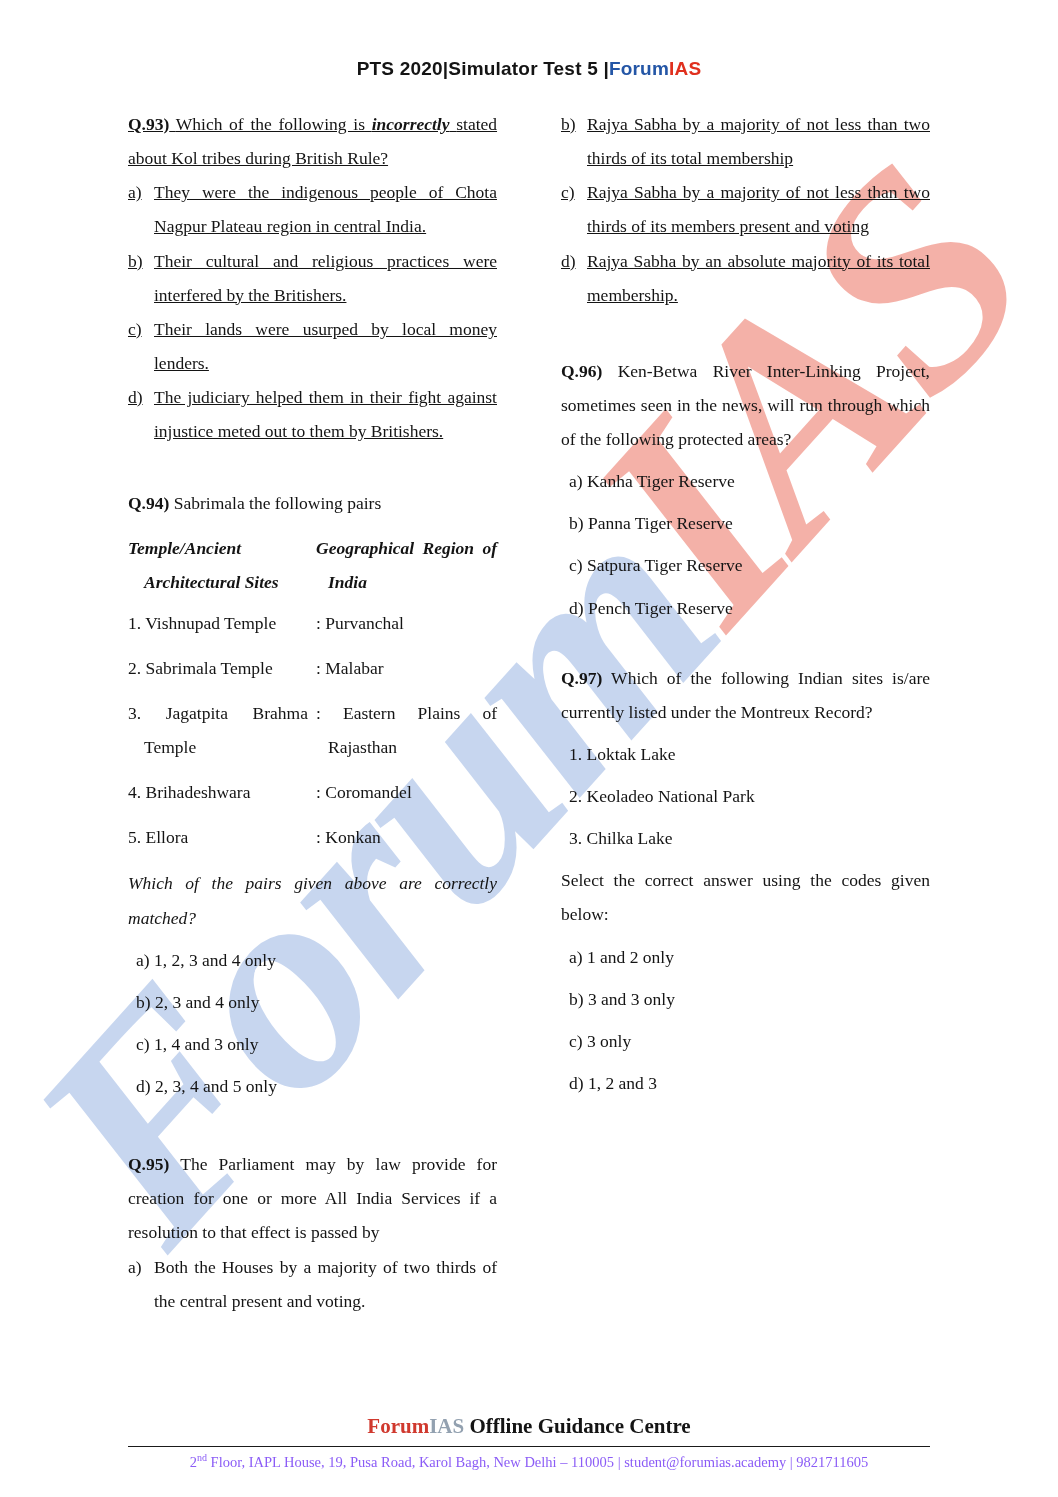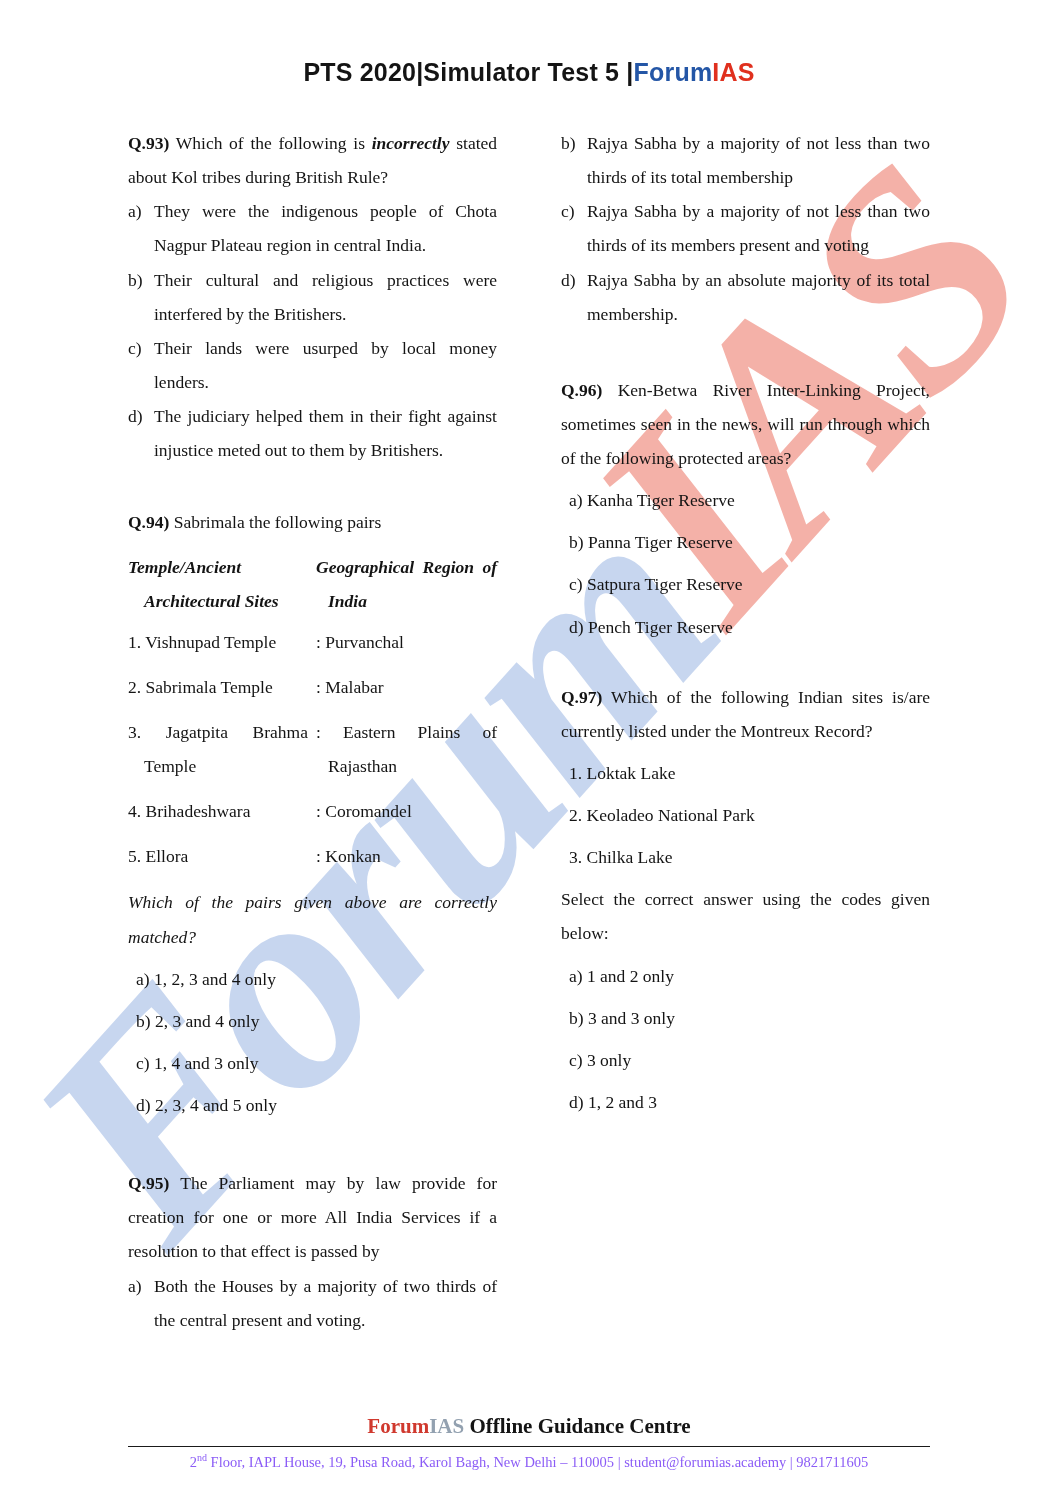--- a/index.html
+++ b/index.html
@@ -34,39 +34,39 @@
   .wm-ias   { color: var(--watermark-ias, rgba(231,91,74,0.48)); }
 
   
   .page-header {
     position: relative;
     z-index: 1;
     text-align: center;
     padding-top: 58px;
     font-family: "Liberation Sans", sans-serif;
     font-weight: bold;
-    font-size: 25px;
+    font-size: 19px;
     letter-spacing: 0.2px;
   }
   .hdr-forum { color: var(--header-forum, #2456a6); }
   .hdr-ias   { color: var(--header-ias, #e0301e); }
 
   
   .columns {
     position: relative;
     z-index: 1;
     display: flex;
     gap: 64px;
     padding: 0 128px;
     margin-top: 26px;
   }
   .col { flex: 1 1 0; font-size: 17.5px; line-height: 1.95; }
 
   .q-block { margin-top: 38px; }
-  .q-block.first { margin-top: 13px; }
+  .q-block.first { margin-top: 1px; text-decoration: underline; }
   .q-lead { margin: 0; text-align: justify; }
   .q-label { font-weight: bold; }
   .em-bi { font-weight: bold; font-style: italic; }
 
   .opt { display: flex; margin: 0; }
   .opt-label { flex: 0 0 26px; }
   .opt-text { flex: 1 1 auto; text-align: justify; }
 
   .line { margin: 8px; }
 

